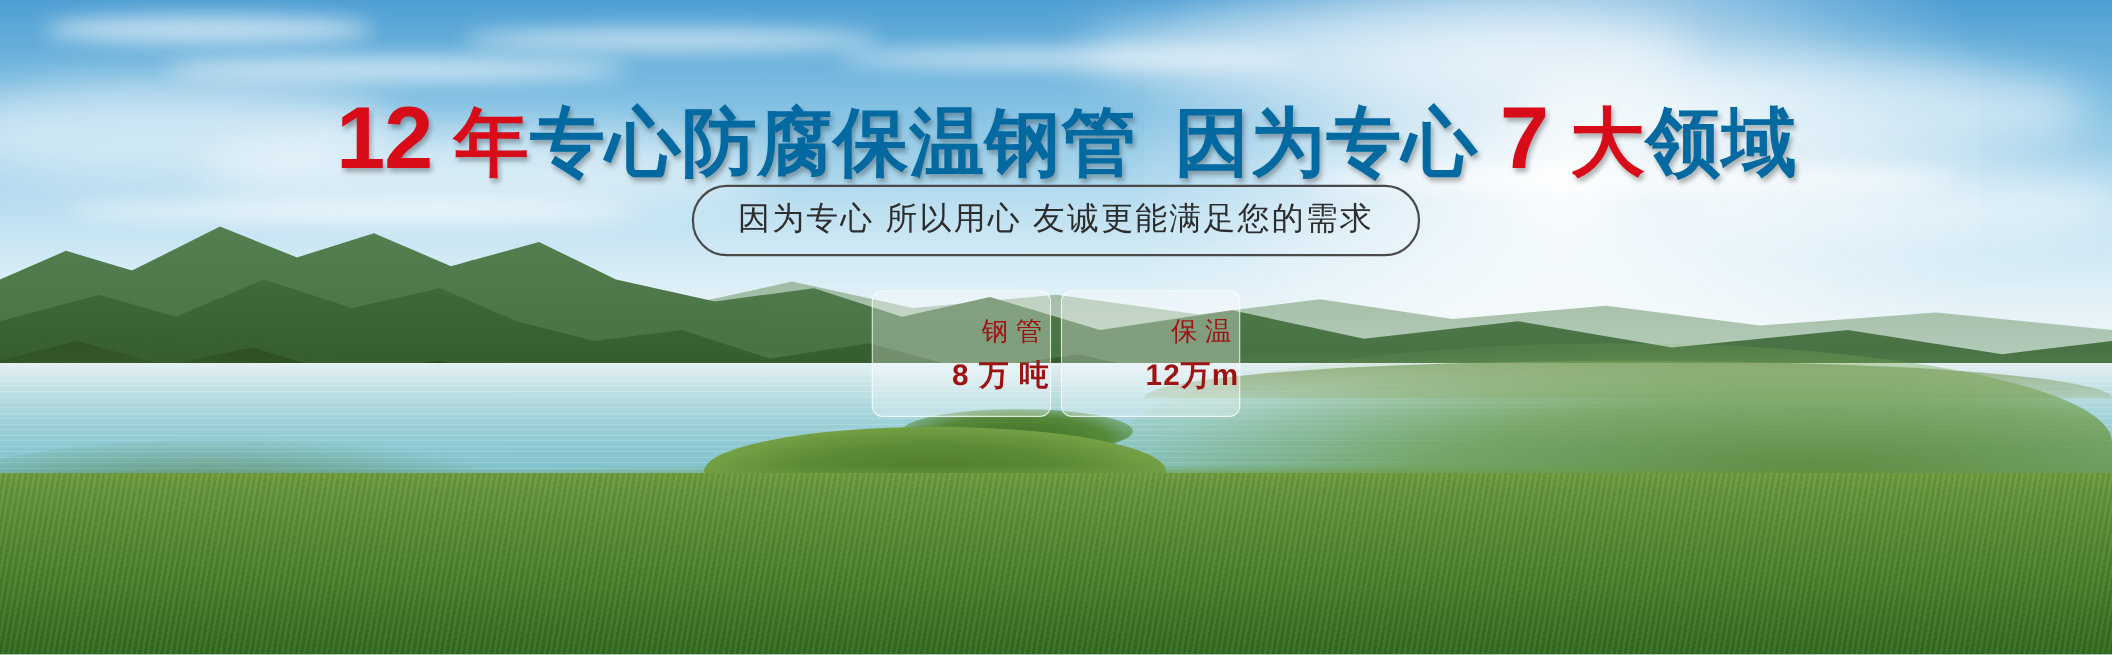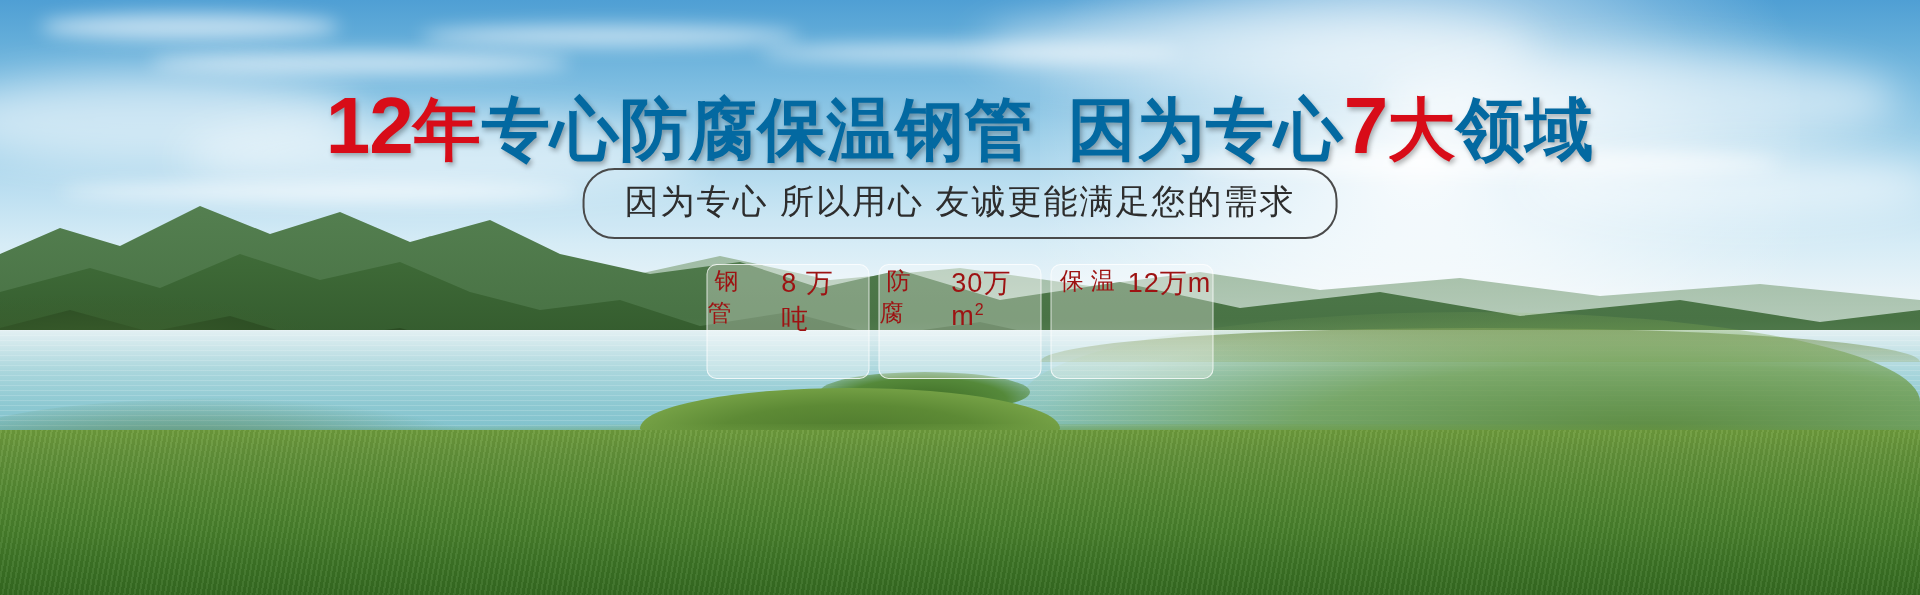--- a/index.html
+++ b/index.html
@@ -130,71 +130,71 @@
   .headline {
     position:absolute; left:0; top:86px; width:1920px;
     text-align:center;
     white-space:nowrap;
     font-size:68px;
     font-weight:bold;
     letter-spacing:1px;
     line-height:1;
     text-shadow:2px 3px 5px rgba(0,0,0,0.30);
   }
-  .headline .red { color:#d80c18; }
+  .headline .red { color:#d80c18;margin-left:20px; }
   .headline .dark { color:#0369a1; }
   .headline .num {
     font-size:80px;
     letter-spacing:-1px;
   }
   .headline .gap { display:inline-block; width:34px; }
 
   .subtitle-pill {
     position:absolute; left:50%; top:168px;
     transform:translateX(-50%);
     padding:9px 40px 12px;
     border:2px solid #4a4a4a;
     border-radius:32px;
-    font-size:34px;
+    font-size:29px;
     color:#2d2d2d;
     letter-spacing:2px;
     white-space:nowrap;
     background:rgba(255,255,255,0.04);
   }
 
   .stats {
     position:absolute; left:50%; top:264px;
     transform:translateX(-50%);
     display:flex;
     gap:9px;
   }
   .stat-box {
     width:163px;
     height:115px;
     border-radius:10px;
     border:1px solid rgba(255,255,255,0.75);
     background:rgba(255,255,255,0.30);
     display:flex;
-    flex-direction:row;
-    align-items:flex-start;
+    flex-direction:column;
+    align-items:flex-end;
     justify-content:center;
     gap:6px;
   }
   .stat-label {
     font-size:24px;
     color:#9d1212;
     letter-spacing:7px;
     text-indent:7px;
     font-weight:500;
   }
   .stat-value {
     font-size:27px;
     color:#9d1212;
     letter-spacing:1px;
-    font-weight:400;
+    font-weight:700;
   }
   .stat-value sup { font-size:16px; vertical-align:super; }
 </style>
 </head>
 <body>
 
 <div class="banner">
 
   <div class="sky"></div>
   <div class="sun-glow"></div>
@@ -256,24 +256,20 @@
 
     <div class="subtitle-pill">因为专心 所以用心  友诚更能满足您的需求</div>
 
     <div class="stats">
 
       <div class="stat-box">
         <div class="stat-label">钢管</div>
         <div class="stat-value"><span>8 万 吨</span></div>
       </div>
 
-      <div class="stat-box">
-        <div class="stat-label">防腐</div>
-        <div class="stat-value"><span>30万m</span><sup>2</sup></div>
-      </div>
 
       <div class="stat-box">
         <div class="stat-label">保温</div>
         <div class="stat-value"><span>12万m</span></div>
       </div>
 
     </div>
   </div>
 </div>
 

